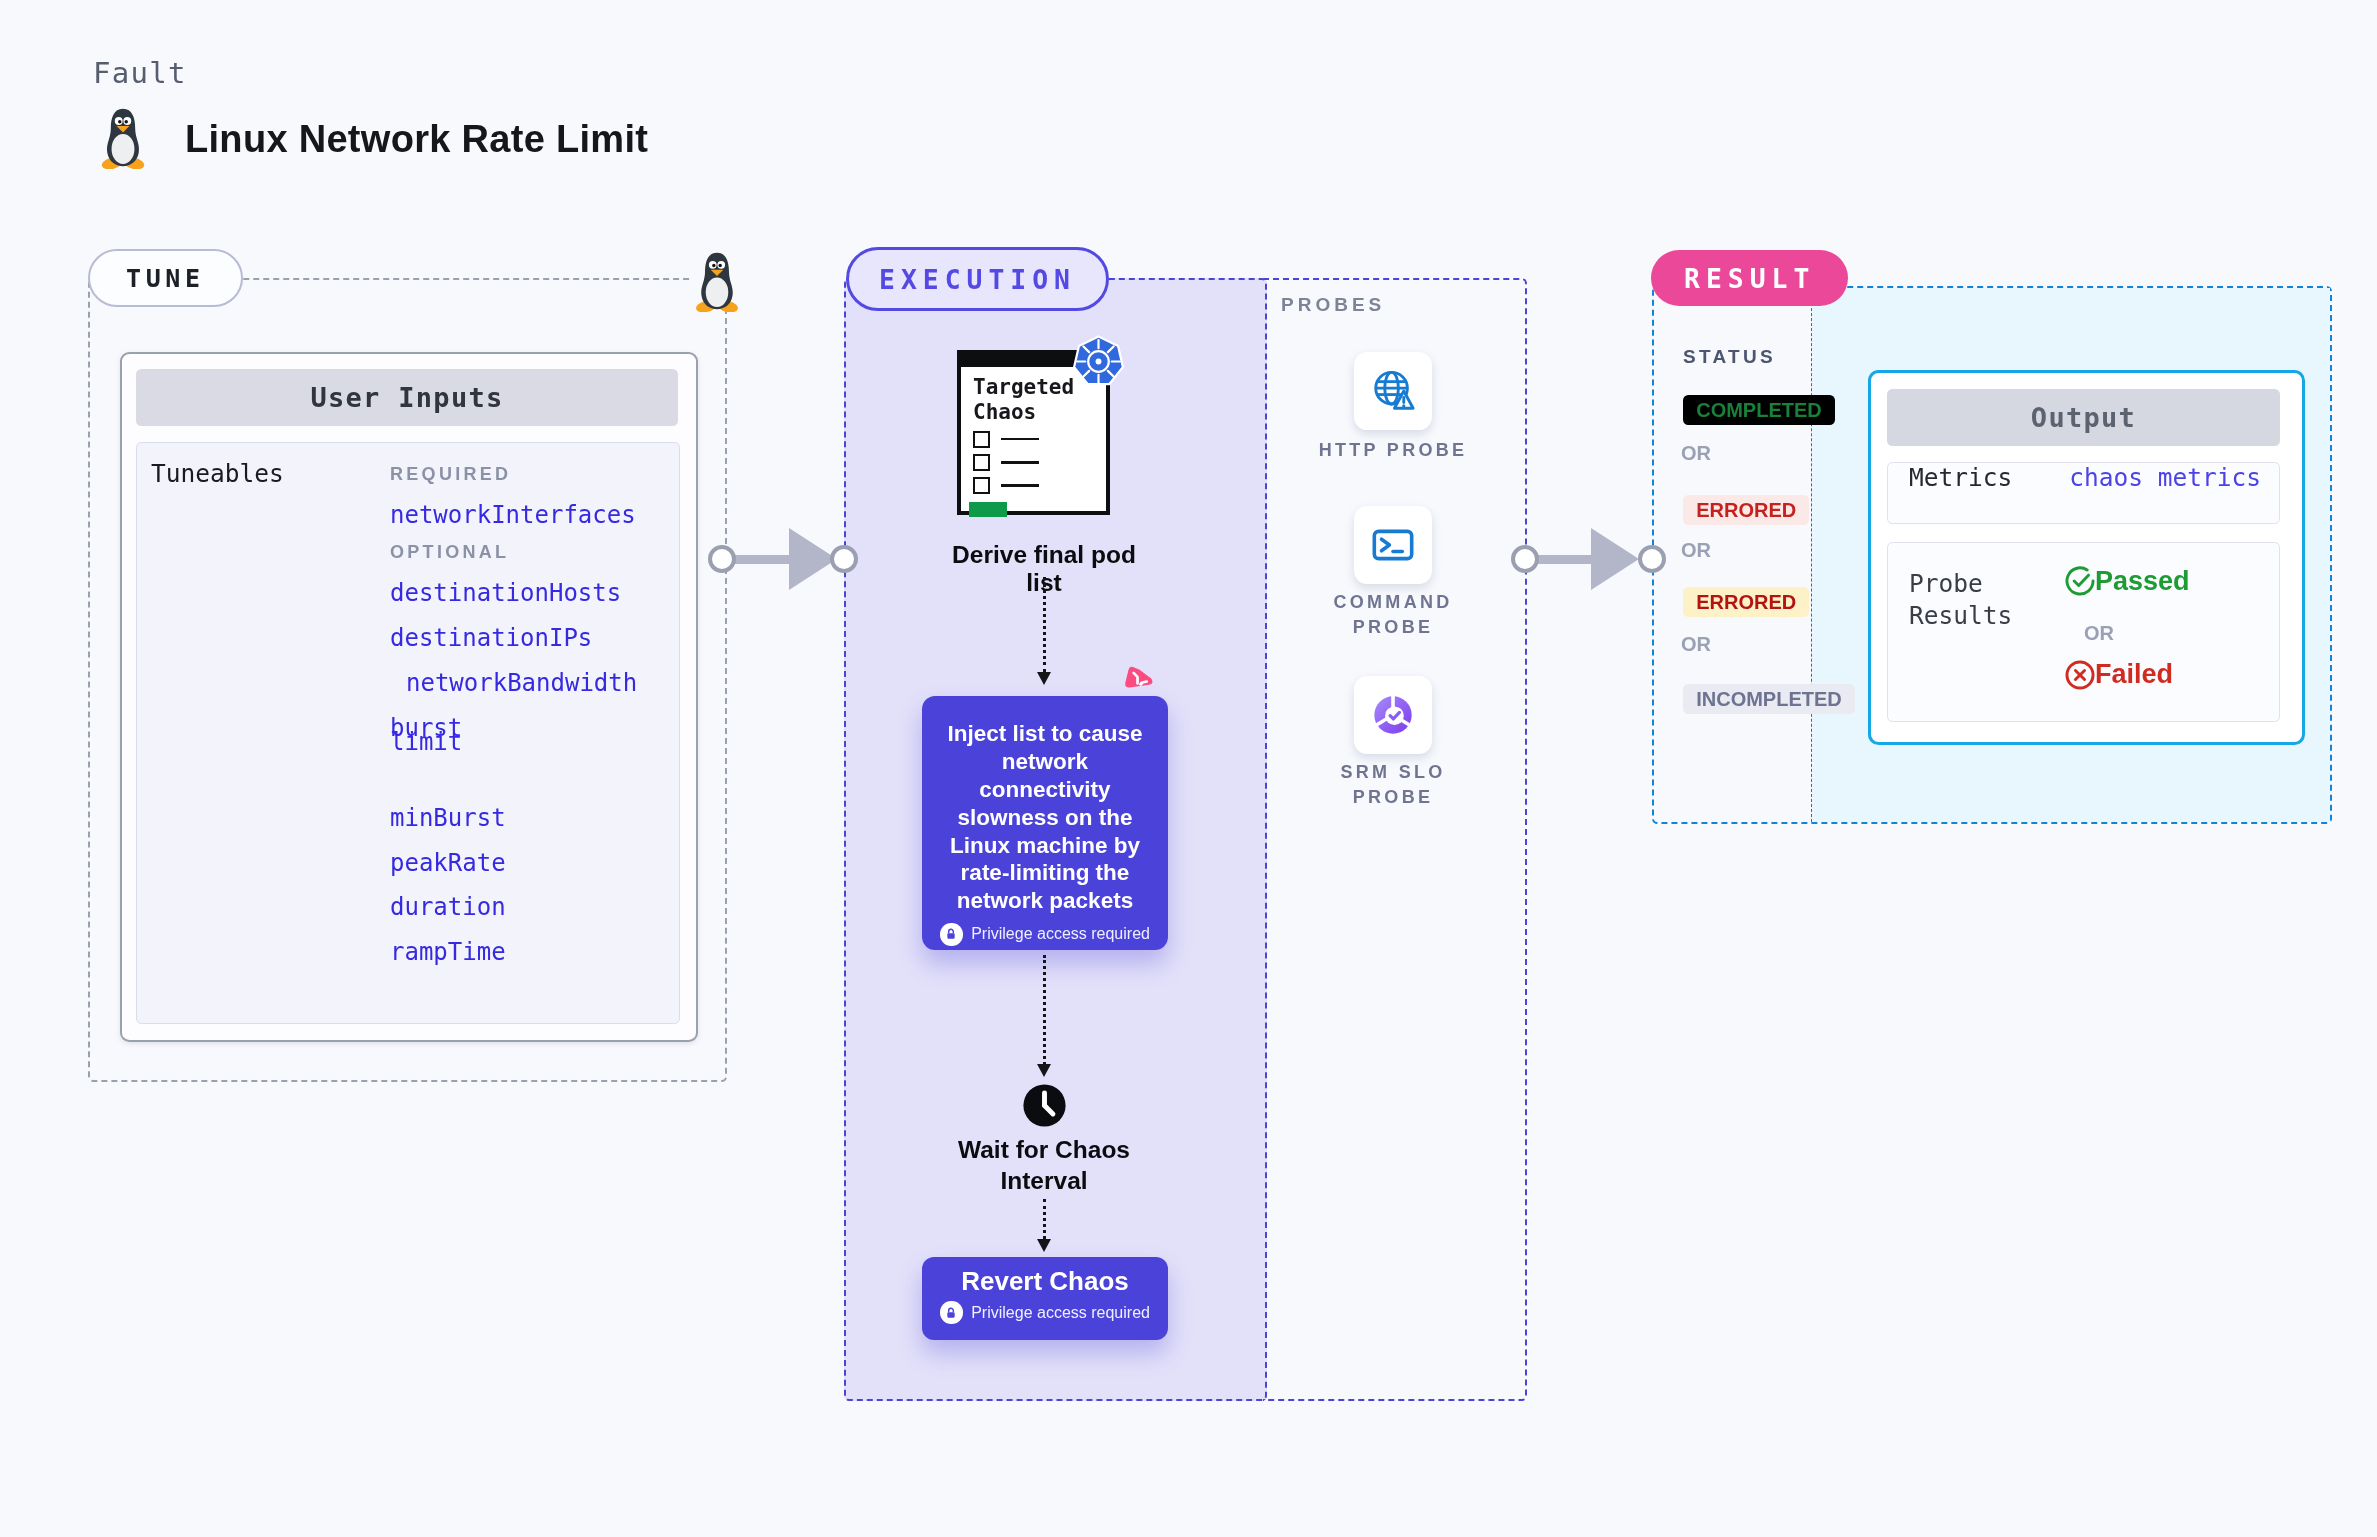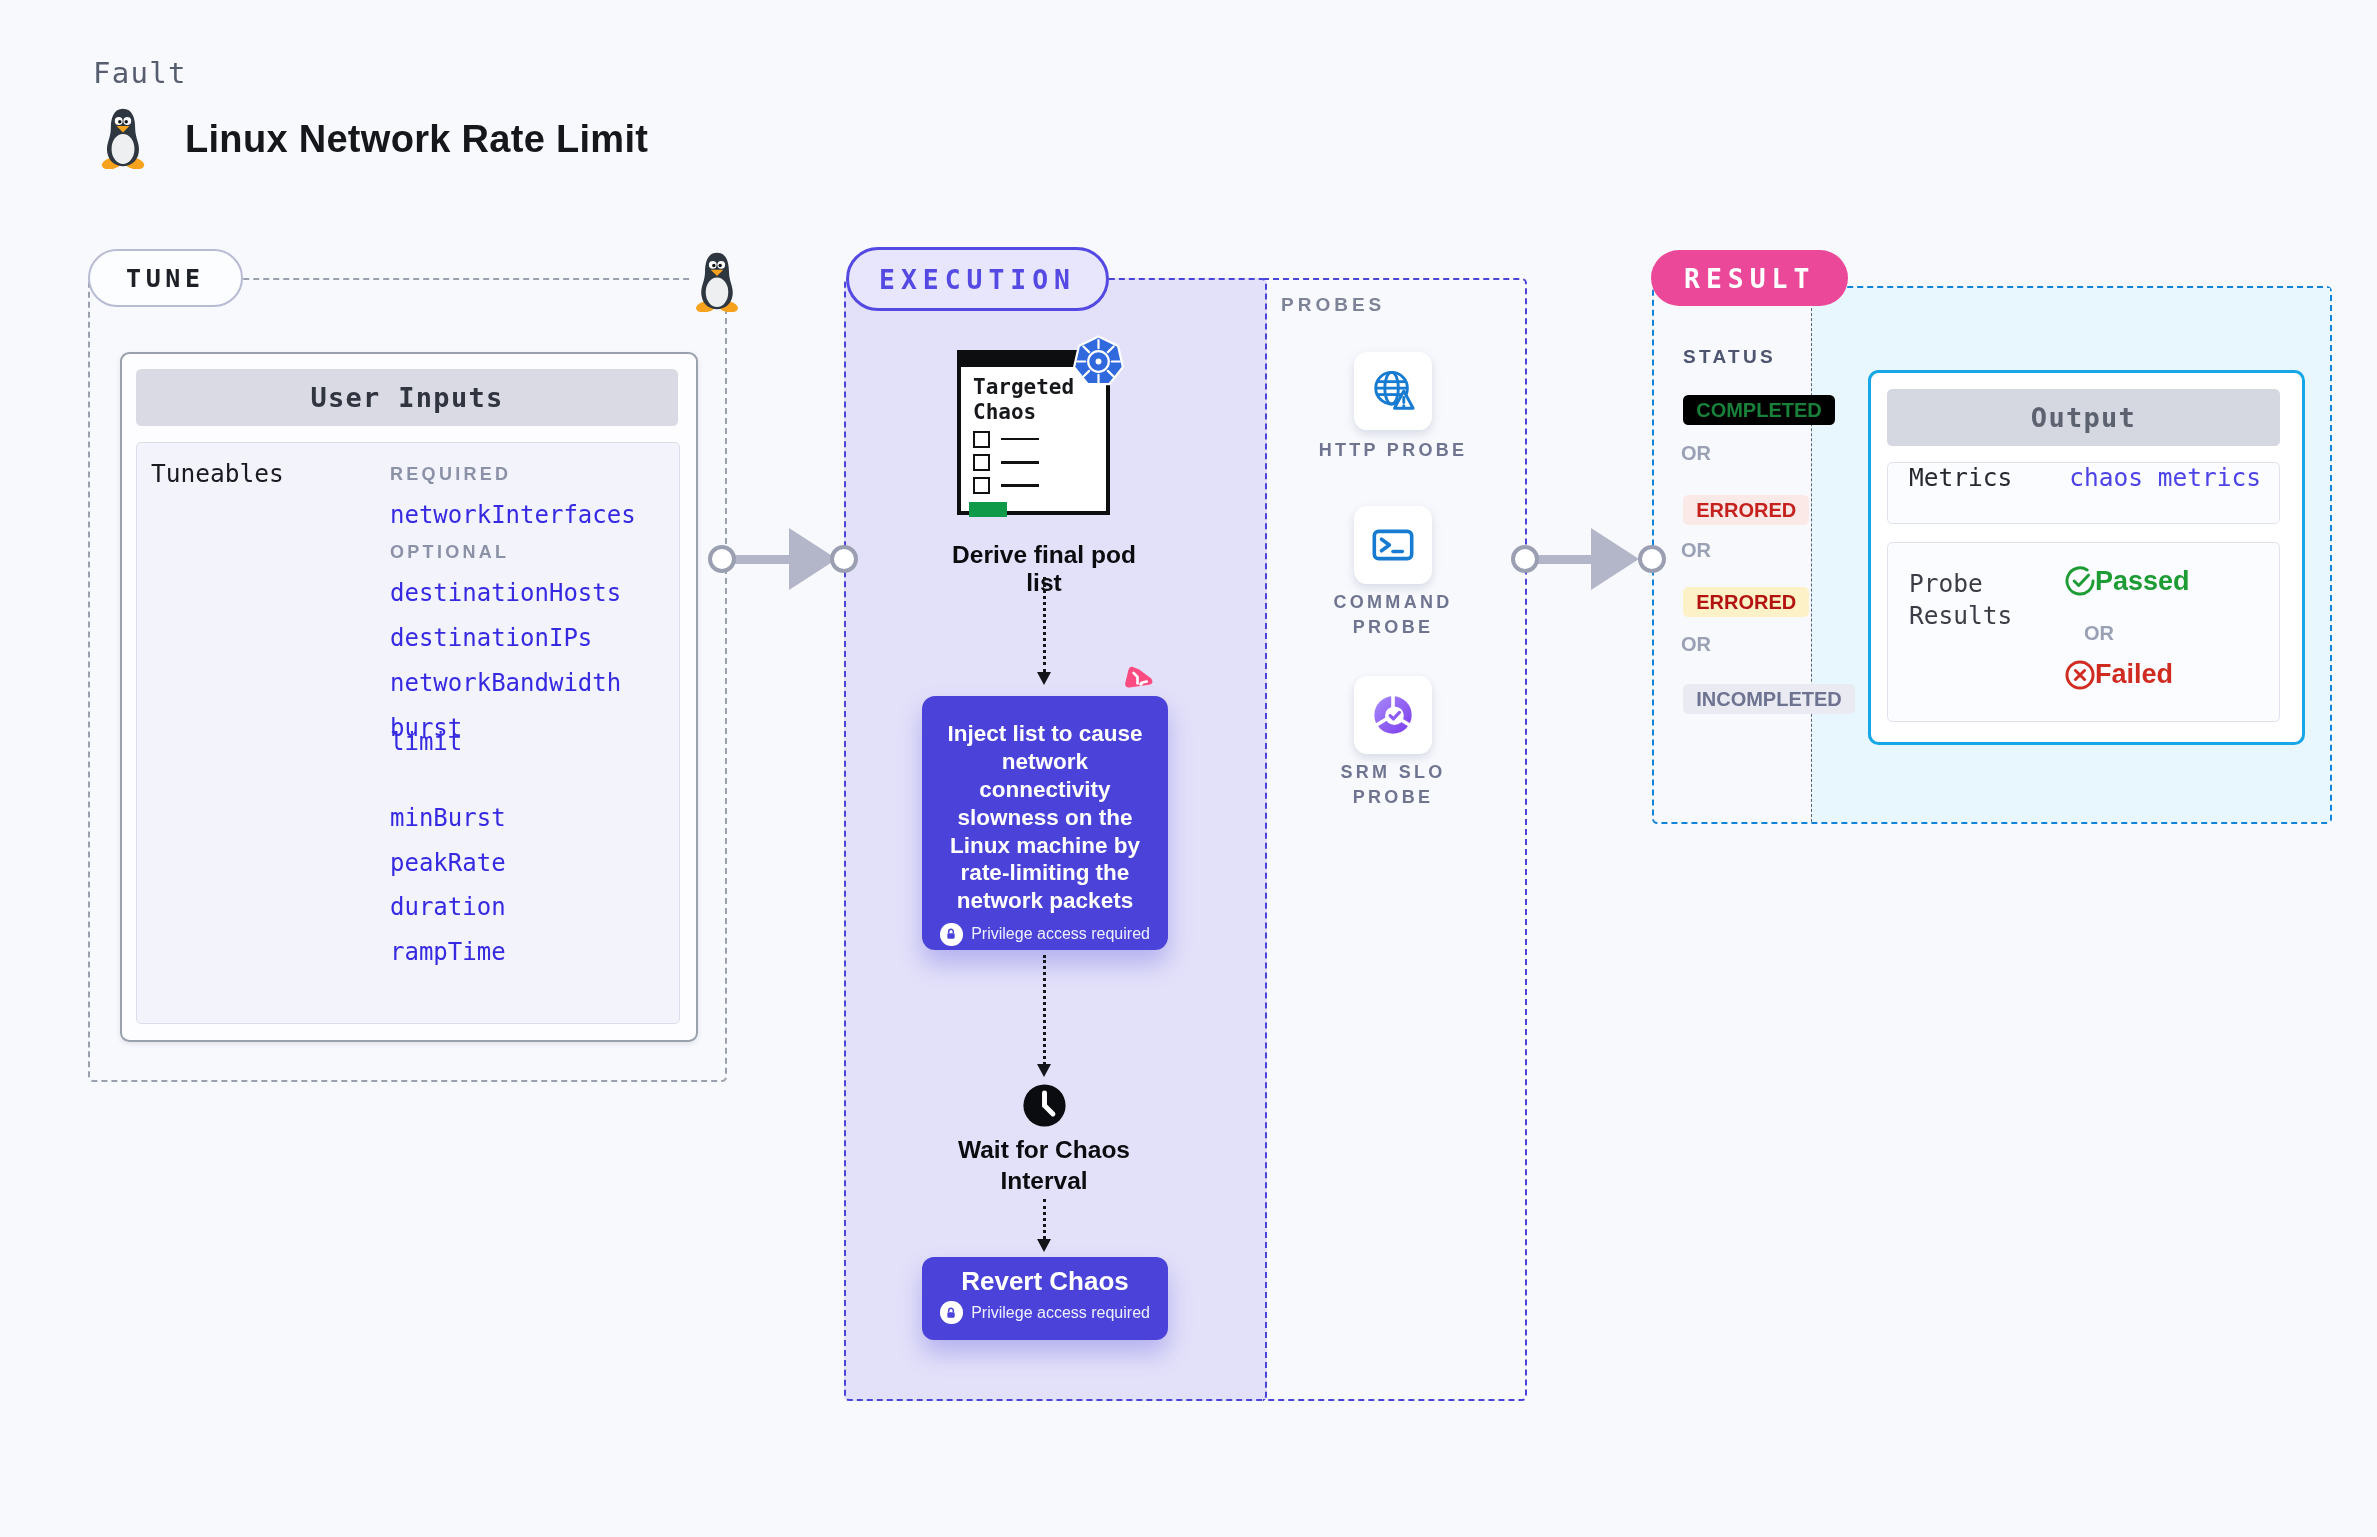--- a/index.html
+++ b/index.html
@@ -125,21 +125,21 @@
   <div class="abs ui-card"></div>
   <div class="abs ui-header mono">User Inputs</div>
   <div class="abs ui-panel"></div>
   <div class="abs tuneables-label mono">Tuneables</div>
 
   <div class="abs req-label" style="left:390px;top:464px;">REQUIRED</div>
   <div class="abs tn-item mono" style="left:390px;top:501px;">networkInterfaces</div>
   <div class="abs opt-label" style="left:390px;top:542px;">OPTIONAL</div>
   <div class="abs tn-item mono" style="left:390px;top:579px;">destinationHosts</div>
   <div class="abs tn-item mono" style="left:390px;top:624px;">destinationIPs</div>
-  <div class="abs tn-item mono" style="left:390px;top:669px;">networkBandwidth</div>
+  <div class="abs tn-item mono" style="left:406px;top:669px;">networkBandwidth</div>
   <div class="abs tn-item mono" style="left:390px;top:714px;">burst</div>
   <div class="abs tn-item mono" style="left:390px;top:728px;">limit</div>
   <div class="abs tn-item mono" style="left:390px;top:804px;">minBurst</div>
   <div class="abs tn-item mono" style="left:390px;top:849px;">peakRate</div>
   <div class="abs tn-item mono" style="left:390px;top:893px;">duration</div>
   <div class="abs tn-item mono" style="left:390px;top:938px;">rampTime</div>
 
   <div class="abs flow-line" style="left:731px;top:555px;width:63px;"></div>
   <div class="abs flow-head" style="left:789px;top:528px;"></div>
   <div class="abs flow-dot" style="left:708px;top:545px;"></div>

